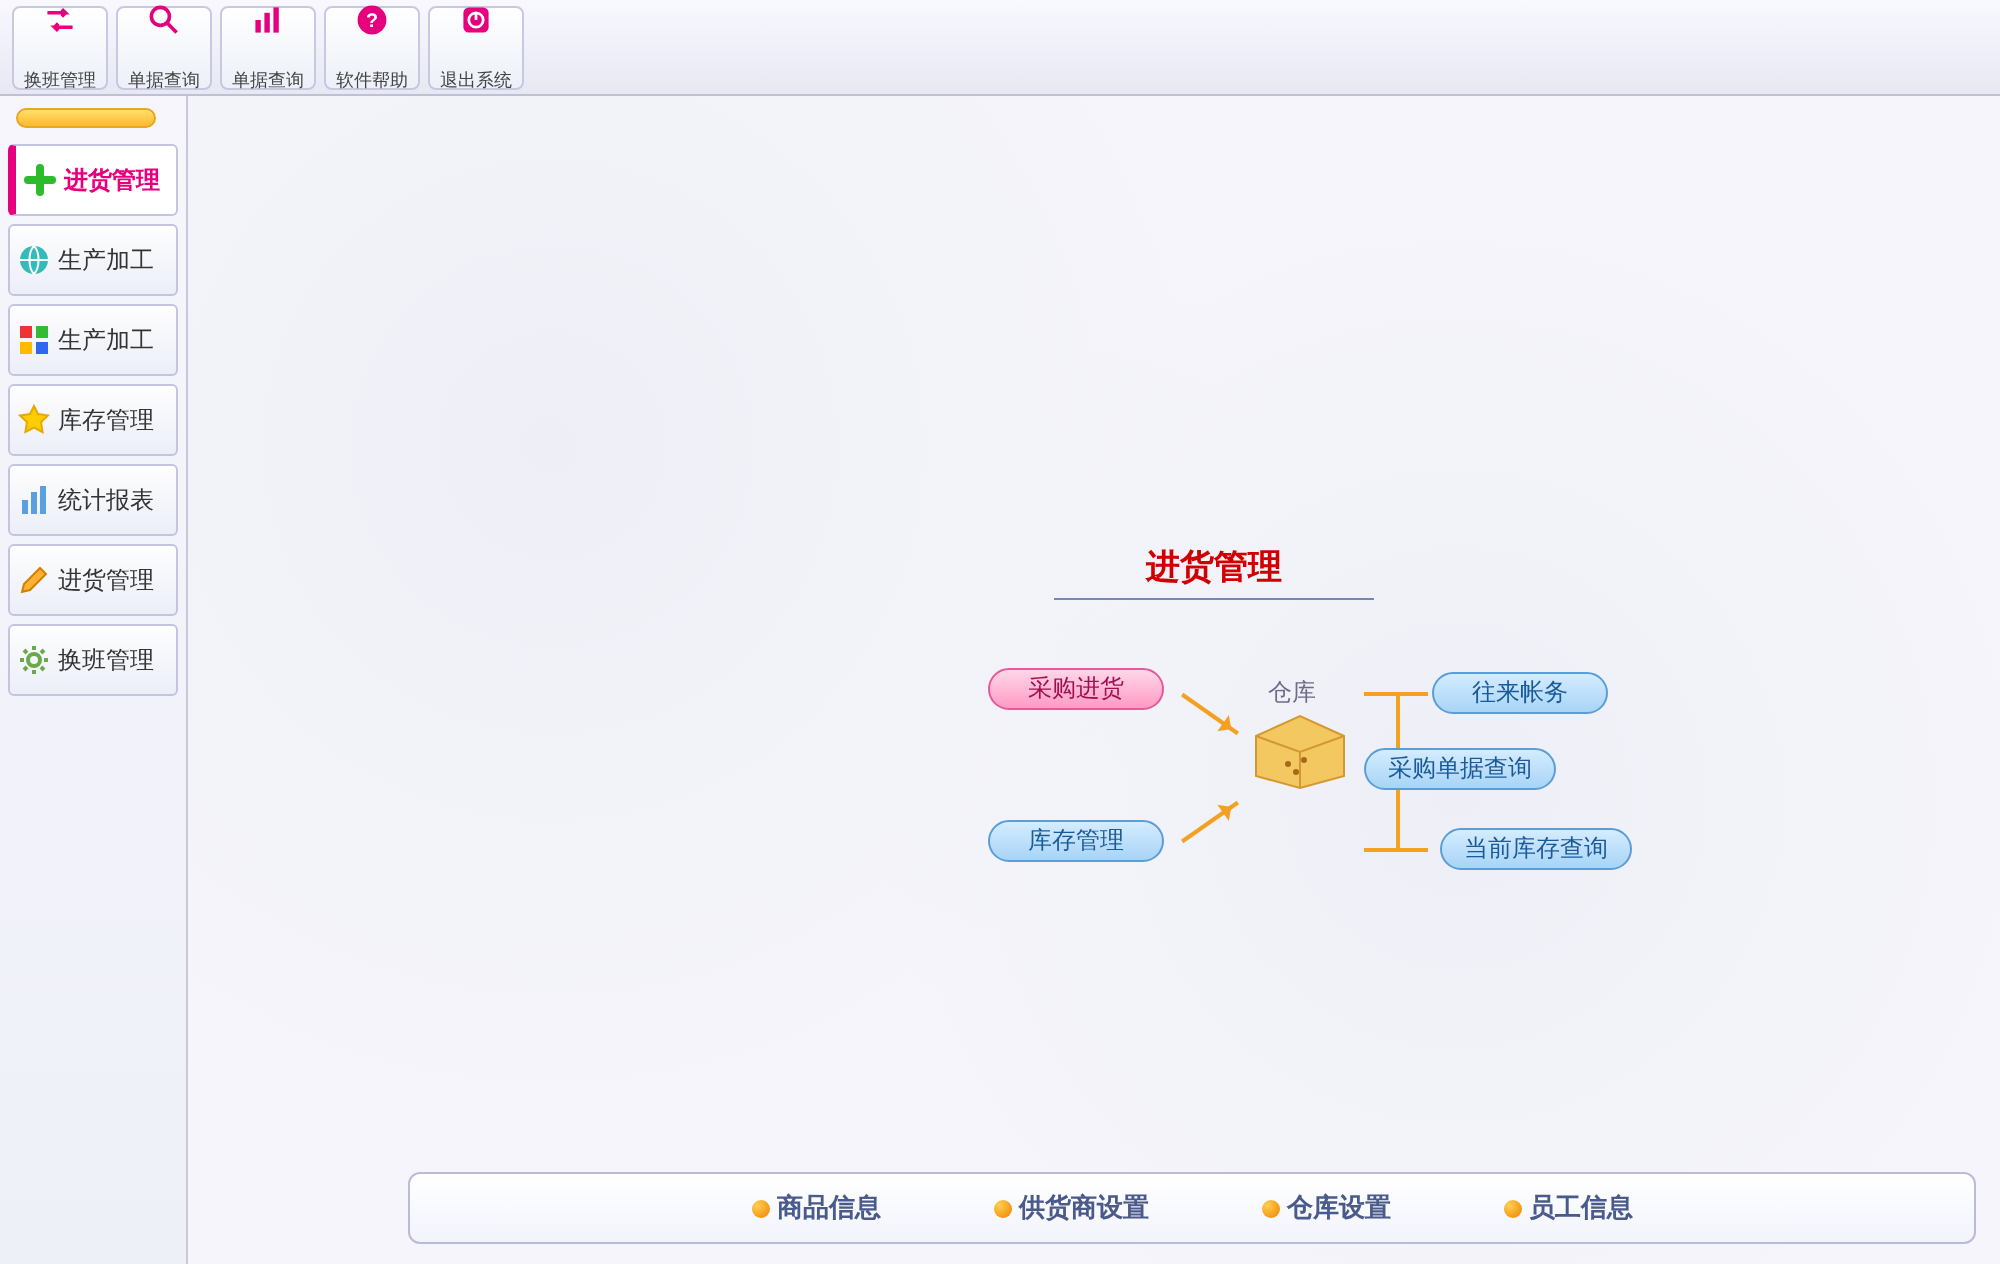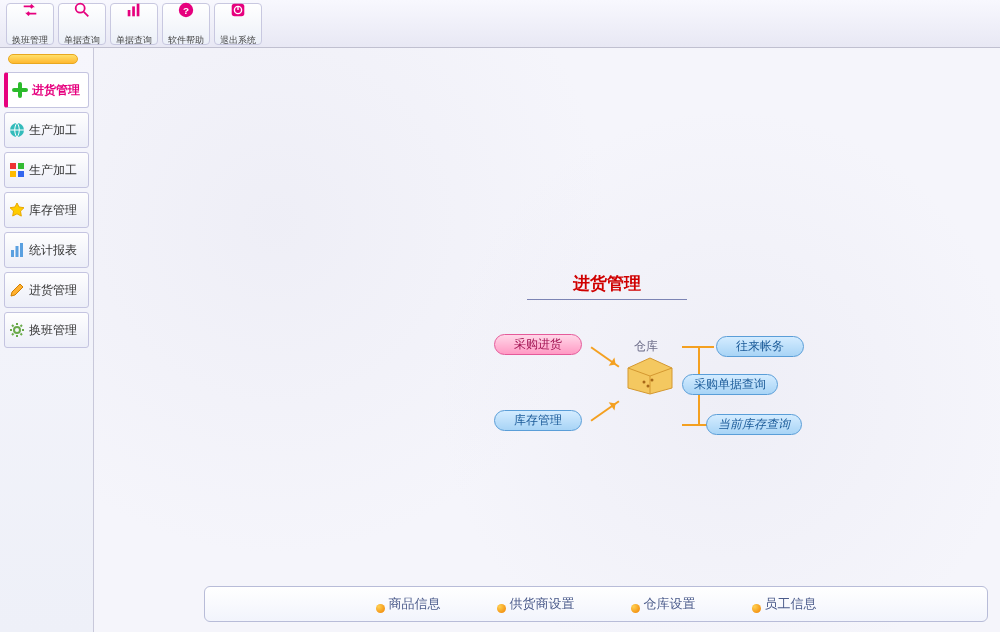--- a/index.html
+++ b/index.html
@@ -29,21 +29,21 @@
 .diag-btn.pink { background: linear-gradient(#ffd7e8, #ff9ac4); border-color: #e55a9a; color: #a01050; }
 .diag-btn.blue { background: linear-gradient(#d4ecff, #a8d4f6); border-color: #5a9ed8; color: #1a5a98; }
 .arrow { position: absolute; width: 34px; height: 2px; background: #f4a020; }
 .arrow::after { content: ""; position: absolute; right: -1px; top: -4px; border: 5px solid transparent; border-left-color: #f4a020; }
 .arrow.down-right { transform: rotate(35deg); }
 .arrow.up-right { transform: rotate(-35deg); }
 .bracket { position: absolute; border: 2px solid #f4a020; border-left: none; width: 18px; }
 
 
 .footer { position: absolute; left: 110px; right: 12px; bottom: 10px; height: 36px; border: 1px solid #b8bcd8; border-radius: 6px; background: linear-gradient(#ffffff, #f2f4fc); display: flex; align-items: center; justify-content: center; gap: 56px; }
-.foot-link { display: flex; align-items: flex-end; gap: 4px; font-size: 13px; color: #4a5a8a; cursor: pointer; }
+.foot-link { display: flex; align-items: center; gap: 4px; font-size: 13px; color: #4a5a8a; cursor: pointer; font-weight: bold; }
 .foot-link::before { content: ""; width: 9px; height: 9px; border-radius: 50%; background: radial-gradient(circle at 30% 30%, #ffd050, #f08000); }
 </style>
 </head>
 <body>
 
 <div class="toolbar">
   <div class="tool-btn">
     <span class="ic">
         <svg viewBox="0 0 20 20" width="20" height="18">
           <path d="M3 6h10l-2-2m2 2-2 2M17 14H7l2 2m-2-2 2-2" stroke="#e6007e" stroke-width="2" fill="none"></path>
@@ -173,21 +173,21 @@
     <div style="position:absolute; left:606px; top:298px; width:14px; height:2px; background:#f4a020;"></div>
     <div style="position:absolute; left:606px; top:336px; width:14px; height:2px; background:#f4a020;"></div>
     <div style="position:absolute; left:606px; top:376px; width:14px; height:2px; background:#f4a020;"></div>
 
     <div class="diag-btn blue" style="left:622px; top:288px;">
         <span>往来帐务</span>
       </div>
     <div class="diag-btn blue" style="left:588px; top:326px; width:96px;">
         <span>采购单据查询</span>
       </div>
-    <div class="diag-btn blue" style="left:612px; top:366px; width:96px;font-style:italic;">
+    <div class="diag-btn blue" style="left:626px; top:366px; width:96px;">
         <span>当前库存查询</span>
       </div>
 
     <div class="footer">
       <div class="foot-link">
           <span>商品信息</span>
         </div>
       <div class="foot-link">
           <span>供货商设置</span>
         </div>

